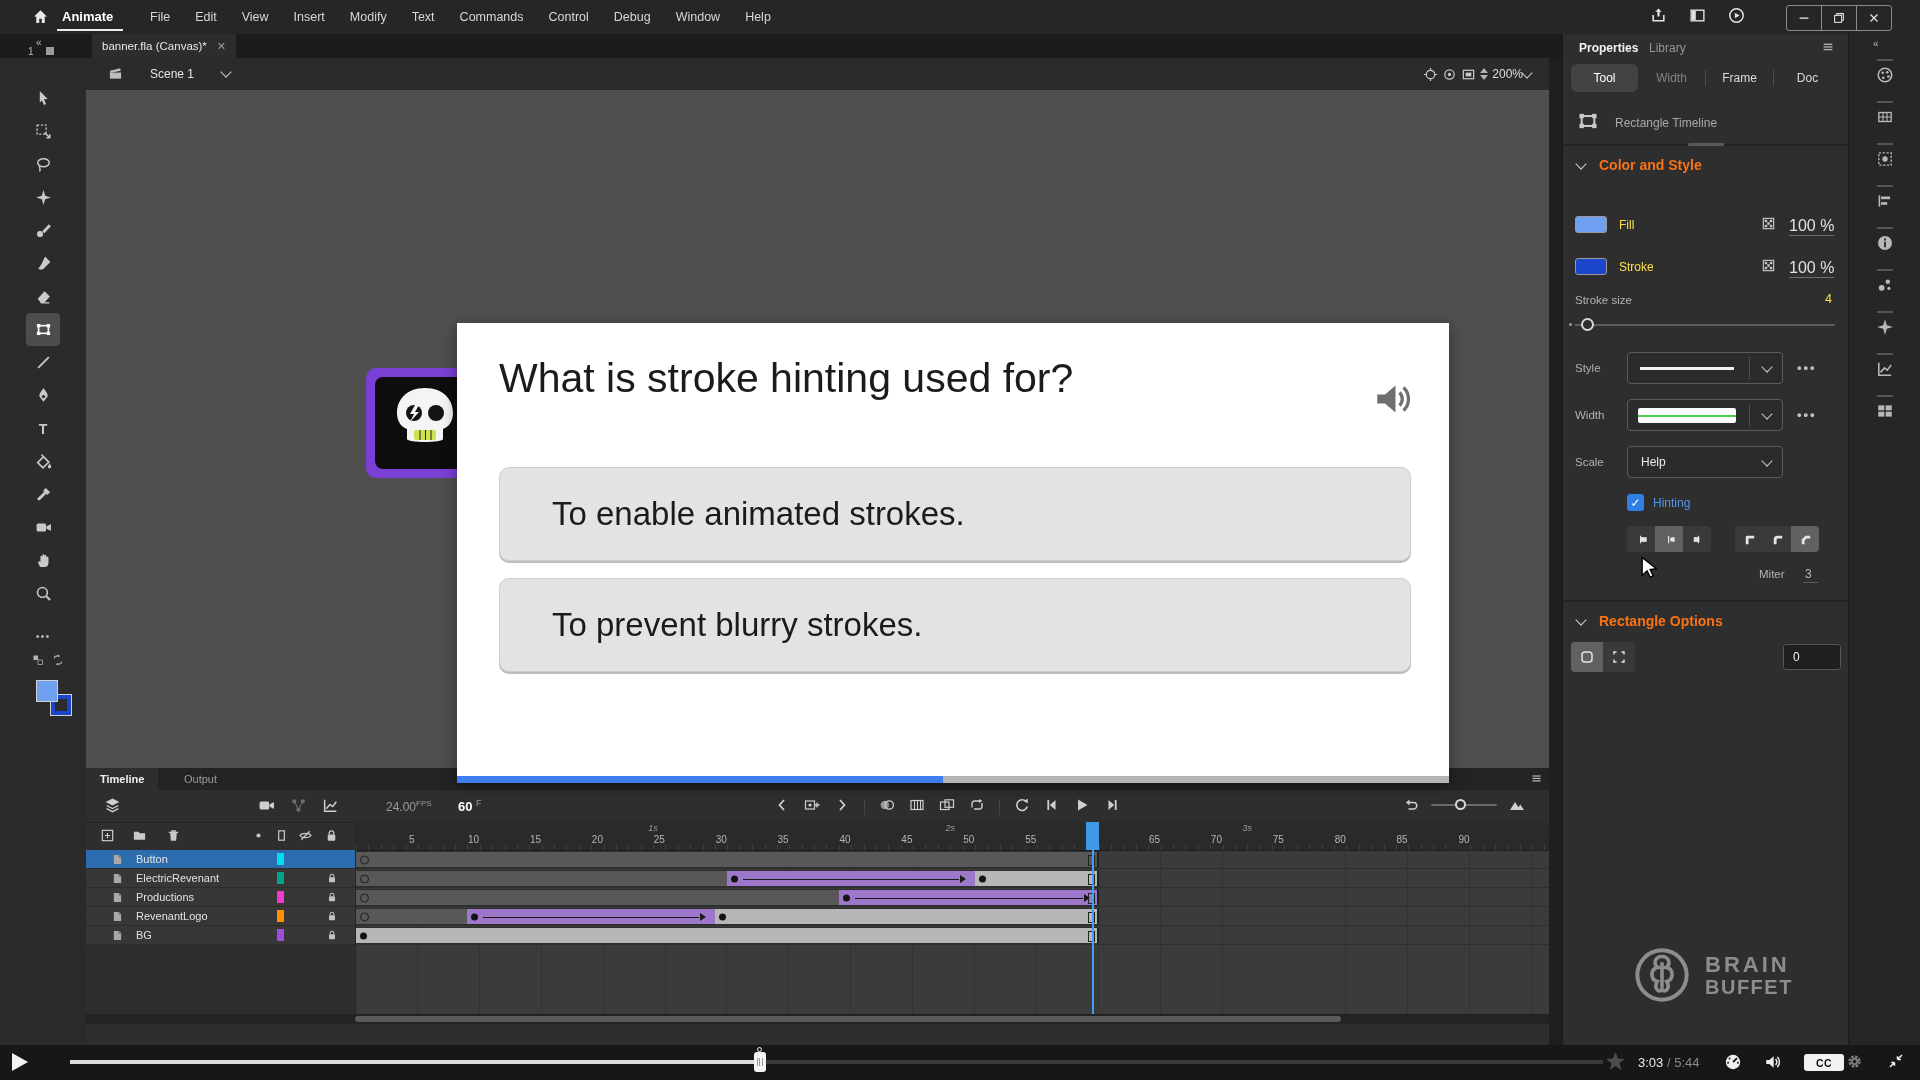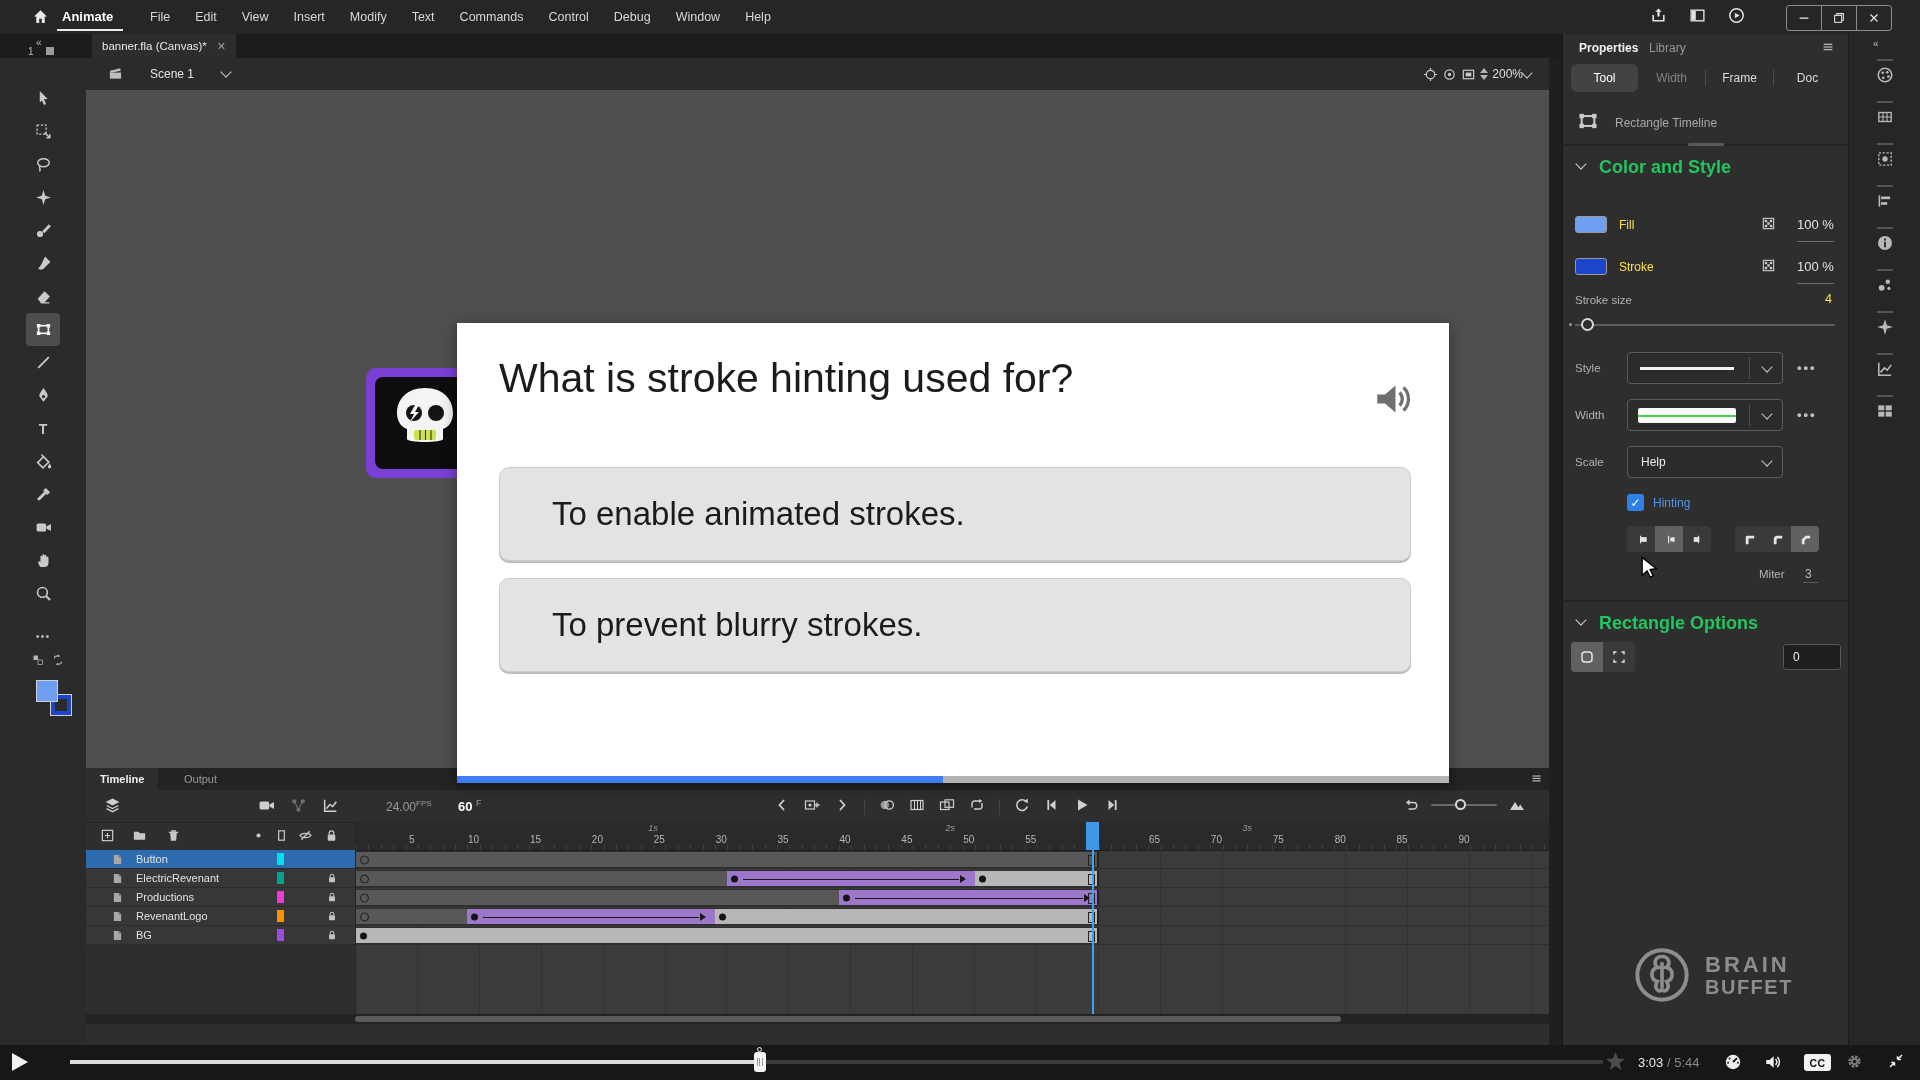--- a/index.html
+++ b/index.html
@@ -50,25 +50,25 @@
   .ptab-active{position:absolute;left:16px;top:7px;font-weight:bold;color:#f2f2f2;font-size:12px;}
   .ptab{position:absolute;left:86px;top:7px;color:#969696;font-size:12px;}
   #mode-tabs{position:absolute;left:8px;top:30px;width:270px;height:28px;display:flex;}
   .mtab{flex:1;display:flex;align-items:center;justify-content:center;font-size:12px;color:#dcdcdc;position:relative;}
   .mtab.active{background:#434343;border-radius:6px;color:#fff;}
   .mtab.dim{color:#828282;}
   .mtab-sep{width:1px;height:16px;background:#4c4c4c;align-self:center;}
   .pdivider{position:absolute;left:0;width:100%;height:2px;background:#232323;}
   .phandle{position:absolute;left:50%;transform:translateX(-50%);width:36px;height:3px;background:#5a5a5a;border-radius:2px;}
   .psec-chev{position:absolute;width:7px;height:7px;border-right:1.7px solid #cfcfcf;border-bottom:1.7px solid #cfcfcf;transform:rotate(45deg);}
-  .psec-title{position:absolute;font-size:18px;font-weight:bold;color:#22c55e;}
+  .psec-title{position:absolute;font-size:14px;font-weight:bold;color:#f97316;}
   .plabel{position:absolute;color:#b2b2b2;font-size:11.5px;}
   .pvalue{color:#fde047;}
   .pswatch{position:absolute;width:30px;height:15px;border-radius:3px;border:1px solid #9a9a9a;}
-  .pct{position:absolute;color:#e2e2e2;border-bottom:1px solid #6e6e6e;padding-bottom:9px;font-size:13px;margin-left:8px;}
+  .pct{position:absolute;color:#e2e2e2;border-bottom:1px solid #6e6e6e;padding-bottom:0;font-size:16px;}
   .dropbox{position:absolute;width:156px;height:32px;background:#2b2b2b;border:1px solid #5c5c5c;border-radius:4px;box-sizing:border-box;}
   .dropbox .dchev{position:absolute;right:11px;top:13px;}
   .dots3{letter-spacing:2px;color:#c0c0c0;font-weight:bold;font-size:13px;}
   #hint-check{position:absolute;width:17px;height:17px;background:#2e80e8;border-radius:3px;color:#fff;font-size:12px;display:flex;align-items:center;justify-content:center;}
   .btngroup{position:absolute;height:26px;background:#3a3a3a;border-radius:4px;display:flex;overflow:hidden;}
   .btngroup > div{width:28px;display:flex;align-items:center;justify-content:center;color:#e4e4e4;}
   .btngroup > div.sel{background:#616161;}
   #corner-input{position:absolute;width:58px;height:26px;background:#1f1f1f;border:1px solid #555;border-radius:3px;color:#f0f0f0;font-size:12px;display:flex;align-items:center;padding-left:9px;box-sizing:border-box;}
   
   #iconstrip{left:1848px;top:34px;width:72px;height:1011px;background:#262626;border-left:1px solid #1a1a1a;}
@@ -126,21 +126,21 @@
   #player{left:0;top:1045px;width:1920px;height:35px;background:#171717;z-index:40;}
   #pl-play{position:absolute;left:12px;top:8px;width:0;height:0;border-left:16px solid #f2f2f2;border-top:9px solid transparent;border-bottom:9px solid transparent;}
   #pl-track{position:absolute;left:70px;top:15px;width:1533px;height:4px;background:#3a3a3a;}
   #pl-fill{position:absolute;left:0;top:0;height:100%;background:#dcdcdc;}
   #pl-handle{position:absolute;top:-8px;width:12px;height:20px;background:#f4f4f4;border-radius:3px;display:flex;align-items:center;justify-content:center;gap:1.5px;}
   #pl-handle i{width:1px;height:8px;background:#9a9a9a;}
   #pl-handle .ring{position:absolute;top:-5px;left:3.5px;width:5px;height:5px;border:1.5px solid #f4f4f4;border-radius:50%;box-sizing:border-box;}
   #pl-star{position:absolute;left:1605px;top:6px;color:#4d4d4d;}
   #pl-time{position:absolute;left:1638px;top:10px;font-size:13px;color:#eaeaea;}
   #pl-time .dim{color:#8a8a8a;}
-  #pl-cc{position:absolute;left:1804px;top:9px;width:27px;height:17px;background:#f2f2f2;border-radius:3px;color:#111;font-size:10.5px;font-weight:bold;display:flex;align-items:center;justify-content:center;letter-spacing:.5px;}
+  #pl-cc{position:absolute;left:1804px;top:9px;width:40px;height:17px;background:#f2f2f2;border-radius:3px;color:#111;font-size:10.5px;font-weight:bold;display:flex;align-items:center;justify-content:center;letter-spacing:.5px;}
   .pl-ic{position:absolute;top:8px;color:#f0f0f0;}
   
   #brand{left:1633px;top:946px;z-index:30;display:flex;align-items:center;gap:14px;color:#8d8d8d;position:absolute;}
   #brand-text div:first-child{font-size:22px;font-weight:bold;letter-spacing:3px;}
   #brand-text div:last-child{font-size:20px;font-weight:bold;letter-spacing:1.5px;margin-top:-2px;}
   #cursor{left:1638px;top:556px;z-index:50;}
   .railtxt{color:#bdbdbd;font-size:10px;}
 </style>
 </head>
 <body>

